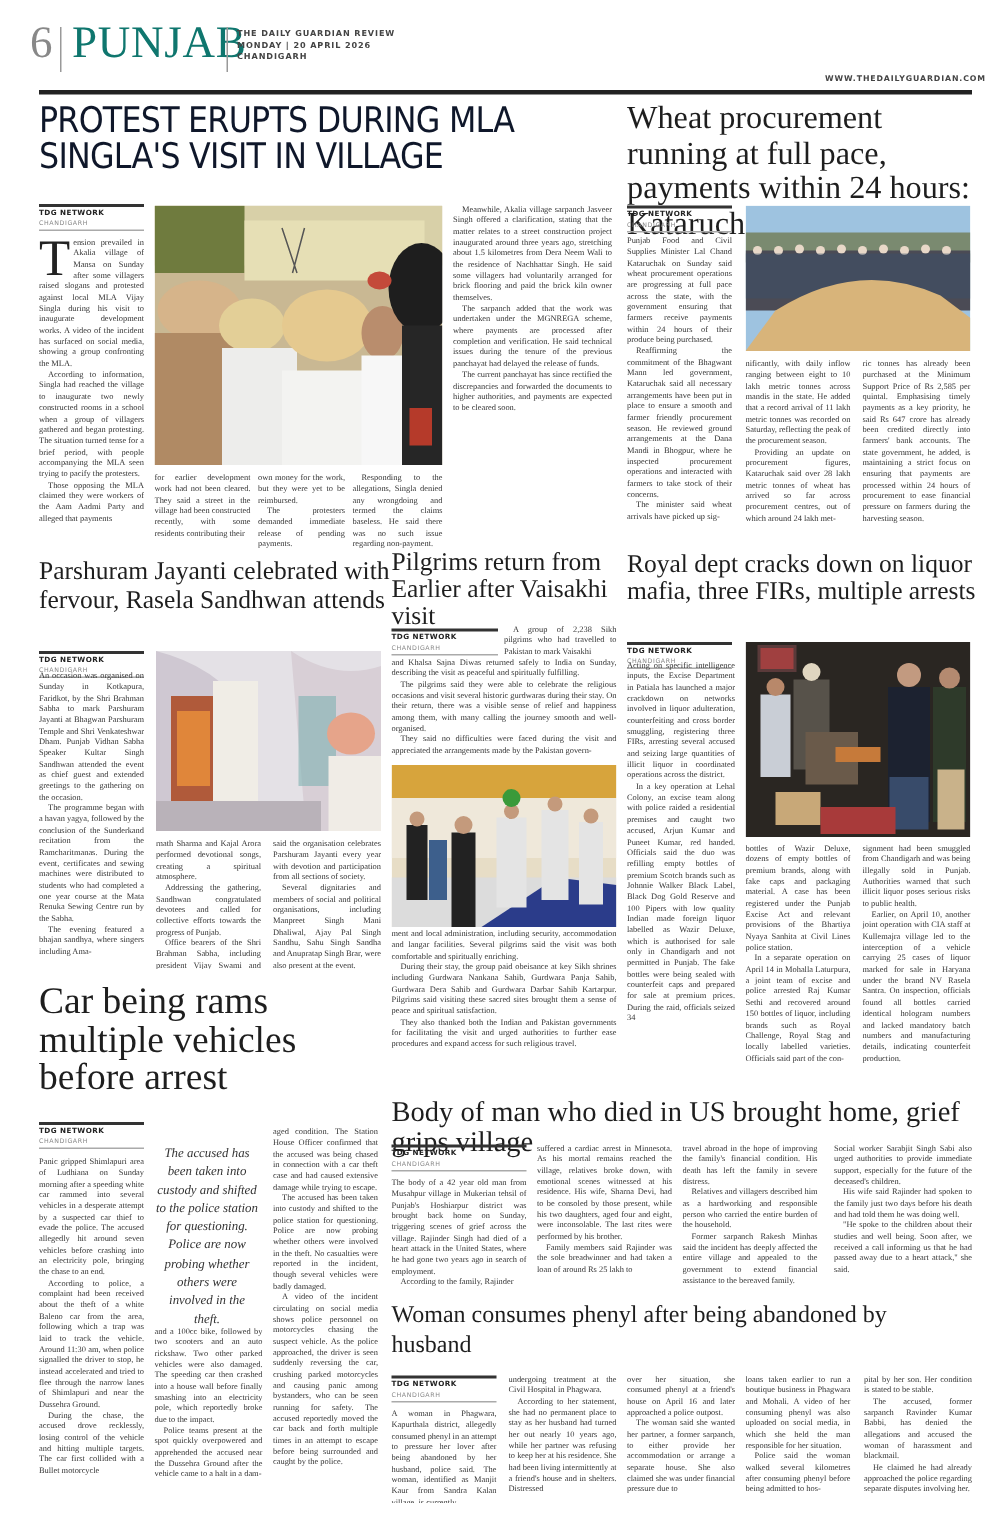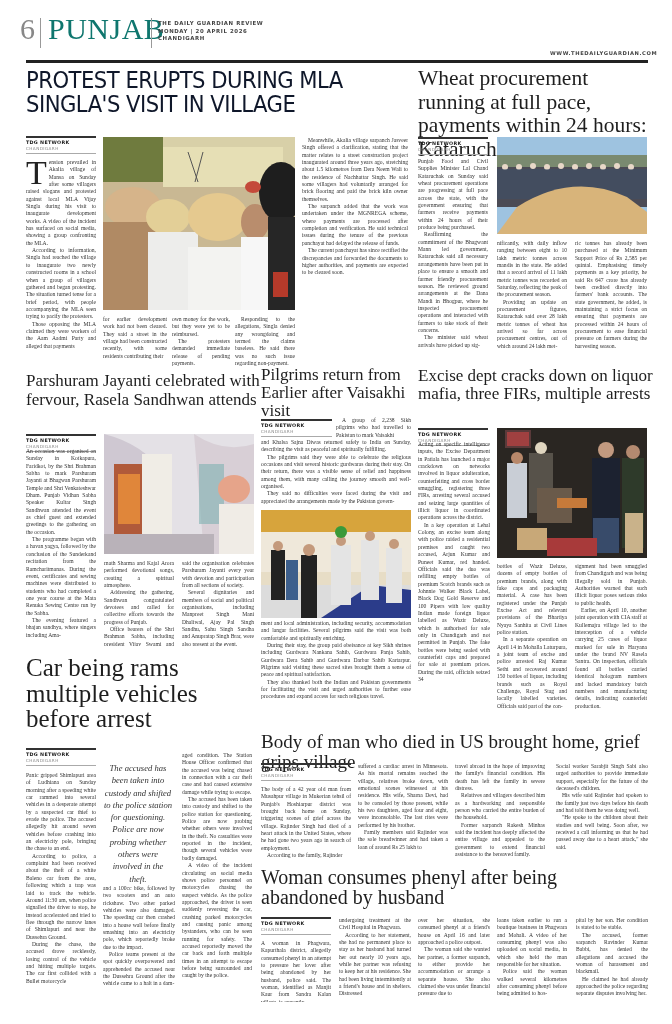--- a/index.html
+++ b/index.html
@@ -200,21 +200,21 @@
     <circle cx="80" cy="22" r="6" fill="#3a9a3a"></circle>
     <rect x="25" y="50" width="12" height="40" fill="#3d5f8c"></rect>
   </svg>
 </div>
 <div class="abs col" style="left:261px;top:620px;width:150px;height:96px">
   <p class="first">ment and local administration, including security, accommodation and langar facilities. Several pilgrims said the visit was both comfortable and spiritually enriching.</p>
   <p>During their stay, the group paid obeisance at key Sikh shrines including Gurdwara Nankana Sahib, Gurdwara Panja Sahib, Gurdwara Dera Sahib and Gurdwara Darbar Sahib Kartarpur. Pilgrims said visiting these sacred sites brought them a sense of peace and spiritual satisfaction.</p>
   <p>They also thanked both the Indian and Pakistan governments for facilitating the visit and urged authorities to further ease procedures and expand access for such religious travel.</p>
 </div>
 
-<div class="abs hl-serif" style="left:418px;top:367px;width:240px;font-size:17px;line-height:18px">Excise dept cracks down on liquor mafia, three FIRs, multiple arrests</div>
+<div class="abs hl-serif" style="left:418px;top:367px;width:240px;font-size:17px;line-height:18px">Royal dept cracks down on liquor mafia, three FIRs, multiple arrests</div>
 <div class="abs byline" style="left:418px;top:428px;width:70px">
   <div class="b1">TDG NETWORK</div>
   <div class="b2">CHANDIGARH</div>
 </div>
 <div class="abs col" style="left:418px;top:441px;width:72px;height:272px">
   <p class="first">Acting on specific intelligence inputs, the Excise Department in Patiala has launched a major crackdown on networks involved in liquor adulteration, counterfeiting and cross border smuggling, registering three FIRs, arresting several accused and seizing large quantities of illicit liquor in coordinated operations across the district.</p>
   <p>In a key operation at Lehal Colony, an excise team along with police raided a residential premises and caught two accused, Arjun Kumar and Puneet Kumar, red handed. Officials said the duo was refilling empty bottles of premium Scotch brands such as Johnnie Walker Black Label, Black Dog Gold Reserve and 100 Pipers with low quality Indian made foreign liquor labelled as Wazir Deluxe, which is authorised for sale only in Chandigarh and not permitted in Punjab. The fake bottles were being sealed with counterfeit caps and prepared for sale at premium prices. During the raid, officials seized 34</p>
 </div>
 <div class="abs photo" style="left:497px;top:428px;width:150px;height:130px">
   <svg width="150" height="130" viewBox="0 0 150 130">
@@ -284,21 +284,21 @@
   <p class="first">travel abroad in the hope of improving the family's financial condition. His death has left the family in severe distress.</p>
   <p>Relatives and villagers described him as a hardworking and responsible person who carried the entire burden of the household.</p>
   <p>Former sarpanch Rakesh Minhas said the incident has deeply affected the entire village and appealed to the government to extend financial assistance to the bereaved family.</p>
 </div>
 <div class="abs col" style="left:556px;top:763px;width:92px;height:95px">
   <p class="first">Social worker Sarabjit Singh Sabi also urged authorities to provide immediate support, especially for the future of the deceased's children.</p>
   <p>His wife said Rajinder had spoken to the family just two days before his death and had told them he was doing well.</p>
   <p>"He spoke to the children about their studies and well being. Soon after, we received a call informing us that he had passed away due to a heart attack," she said.</p>
 </div>
 
-<div class="abs hl-serif" style="left:261px;top:867px;width:370px;font-size:20px;line-height:20px">Woman consumes phenyl after being abandoned by husband</div>
+<div class="abs hl-serif" style="left:261px;top:867px;width:370px;font-size:16px;line-height:20px">Woman consumes phenyl after being abandoned by husband</div>
 <div class="abs byline" style="left:261px;top:917px;width:70px">
   <div class="b1">TDG NETWORK</div>
   <div class="b2">CHANDIGARH</div>
 </div>
 <div class="abs col" style="left:261px;top:940px;width:70px;height:62px">
   <p class="first">A woman in Phagwara, Kapurthala district, allegedly consumed phenyl in an attempt to pressure her lover after being abandoned by her husband, police said. The woman, identified as Manjit Kaur from Sandra Kalan village, is currently</p>
 </div>
 <div class="abs col" style="left:339px;top:917px;width:72px;height:85px">
   <p class="first">undergoing treatment at the Civil Hospital in Phagwara.</p>
   <p>According to her statement, she had no permanent place to stay as her husband had turned her out nearly 10 years ago, while her partner was refusing to keep her at his residence. She had been living intermittently at a friend's house and in shelters. Distressed</p>

